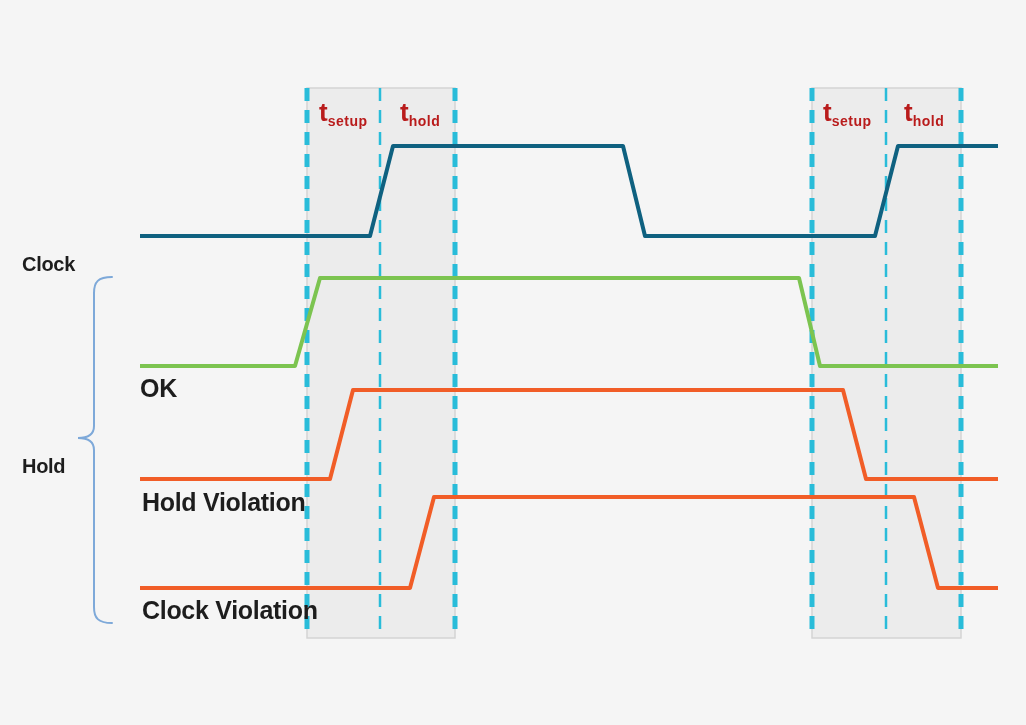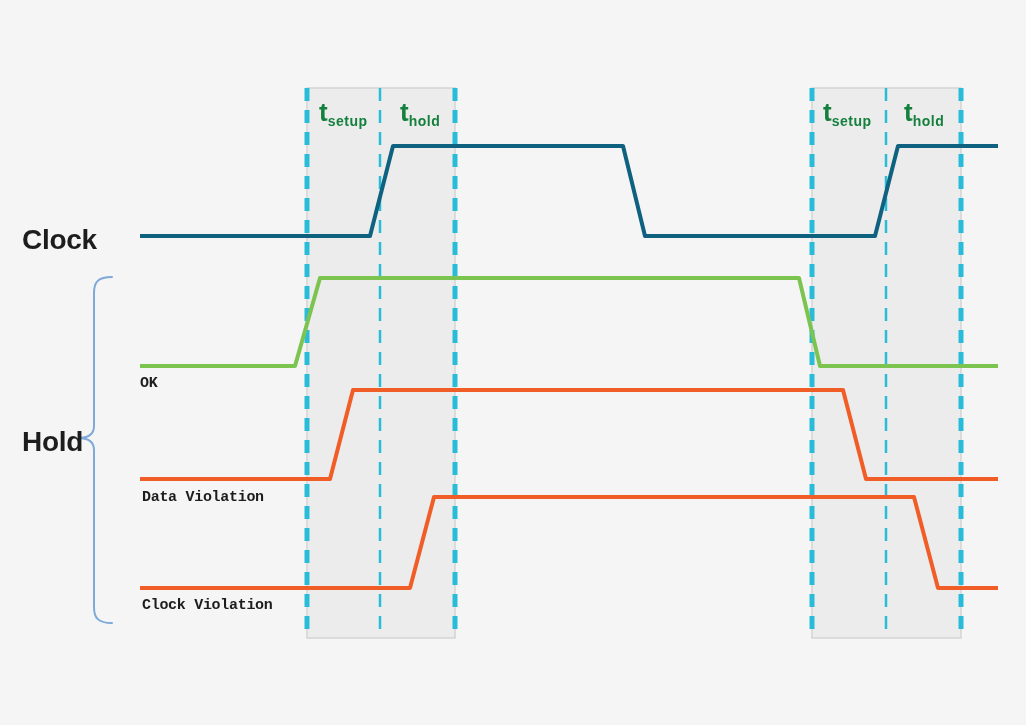--- a/index.html
+++ b/index.html
@@ -11,25 +11,25 @@
     overflow:hidden;
   }
   .canvas svg{position:absolute;left:0;top:0;}
   .lbl{
     position:absolute;
     color:#1d1d1d;
     line-height:1;
     white-space:nowrap;
     letter-spacing:-0.3px;
   }
-  .group-lbl{font-size:28px;font-weight:600;}
-  .sig-lbl{font-size:15px;font-weight:600;font-family:Liberation Mono, monospace;}
+  .group-lbl{font-size:20px;font-weight:600;margin-top:28px;}
+  .sig-lbl{font-size:25px;font-weight:600;}
   .tlbl{
     position:absolute;
-    color:#15803d;
+    color:#b91c1c;
     line-height:1;
     font-size:26px;
     font-weight:700;
     white-space:nowrap;
   }
   .tsub{
     font-size:14px;
     font-weight:700;
     vertical-align:-5px;
     letter-spacing:0.5px;
@@ -58,20 +58,20 @@
       <polyline points="140,236 370,236 393,146 623,146 645,236 875,236 898,146 998,146" fill="none" stroke="#0f6180" stroke-width="4" stroke-linejoin="round"></polyline>
       <polyline points="140,366 295,366 320,278 799,278 820,366 998,366" fill="none" stroke="#7cc450" stroke-width="4" stroke-linejoin="round"></polyline>
       <polyline points="140,479 330,479 353,390 843,390 866,479 998,479" fill="none" stroke="#f15d27" stroke-width="4" stroke-linejoin="round"></polyline>
       <polyline points="140,588 410,588 434,497 914,497 938,588 998,588" fill="none" stroke="#f15d27" stroke-width="4" stroke-linejoin="round"></polyline>
     </svg>
 
   <div class="lbl group-lbl" style="left:22px;top:226px">Clock</div>
   <div class="lbl group-lbl" style="left:22px;top:428px">Hold</div>
 
   <div class="lbl sig-lbl" style="left:140px;top:376px">OK</div>
-  <div class="lbl sig-lbl" style="left:142px;top:490px">Data Violation</div>
+  <div class="lbl sig-lbl" style="left:142px;top:490px">Hold Violation</div>
   <div class="lbl sig-lbl" style="left:142px;top:598px">Clock Violation</div>
 
   <div class="tlbl" style="left:319px;top:99px"><span>t</span><sub class="tsub">setup</sub></div>
   <div class="tlbl" style="left:400px;top:99px"><span>t</span><sub class="tsub">hold</sub></div>
   <div class="tlbl" style="left:823px;top:99px"><span>t</span><sub class="tsub">setup</sub></div>
   <div class="tlbl" style="left:904px;top:99px"><span>t</span><sub class="tsub">hold</sub></div>
 </div>
 
 </body></html>

